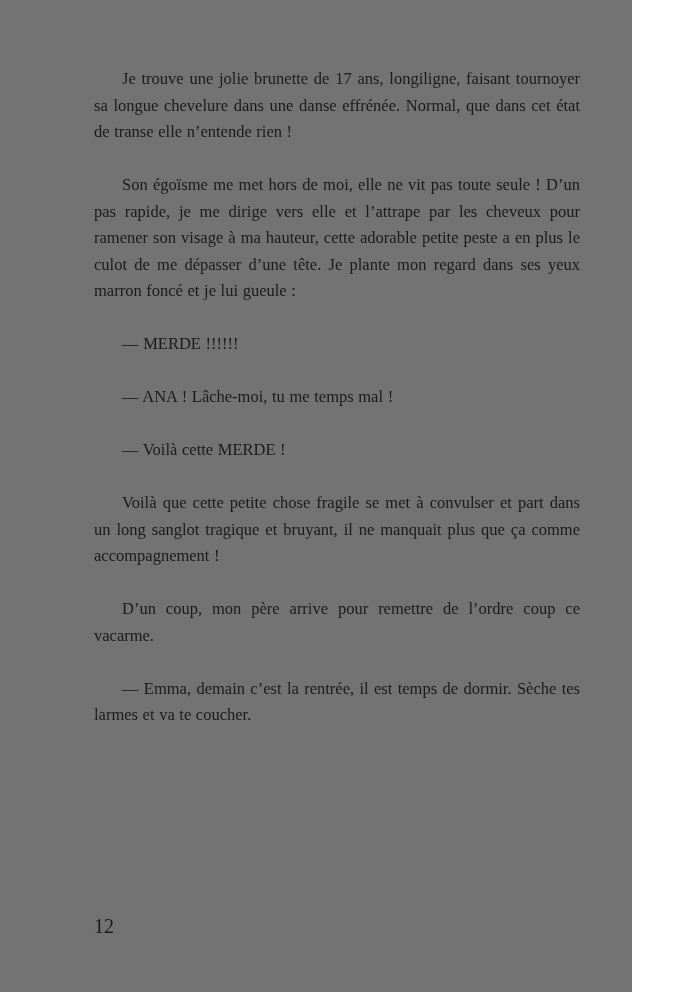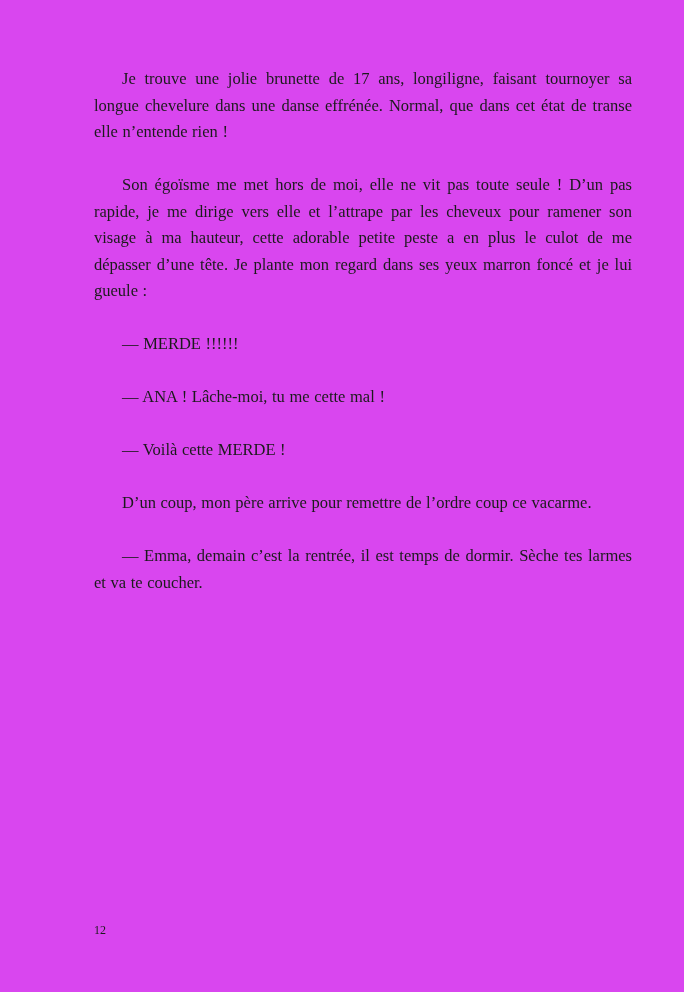--- a/index.html
+++ b/index.html
@@ -2,54 +2,55 @@
 <html><head>
 <meta charset="utf-8">
 <style>
   html, body {
     margin: 0;
     padding: 0;
     background: #ffffff;
   }
   .book-page {
     position: relative;
-    width: 684px;
+    width: 632px;
     height: 992px;
-    background: #d946ef;
+    background: #737373;
     box-sizing: border-box;
     padding: 66px 52px 0 94px;
     font-family: "Liberation Serif", "DejaVu Serif", serif;
     font-size: 16.5px;
     color: #1b1b1b;
     overflow: hidden;
   }
   .text-block p {
     margin: 0 0 26.5px 0;
     padding: 0;
     text-indent: 28px;
     text-align: justify;
     line-height: 26.5px;
     word-spacing: 0.5px;
   }
   .page-number {
     position: absolute;
     left: 94px;
     bottom: 56px;
-    font-size: 12px;
+    font-size: 20px;
     line-height: 1;
     color: #1b1b1b;
   }
 </style>
 </head>
 <body>
 
 <div class="book-page">
   <div class="text-block">
       <p>Je trouve une jolie brunette de 17 ans, longiligne, faisant tournoyer sa longue chevelure dans une danse effrénée. Normal, que dans cet état de transe elle n’entende rien !</p>
       <p>Son égoïsme me met hors de moi, elle ne vit pas toute seule ! D’un pas rapide, je me dirige vers elle et l’attrape par les cheveux pour ramener son visage à ma hauteur, cette adorable petite peste a en plus le culot de me dépasser d’une tête. Je plante mon regard dans ses yeux marron foncé et je lui gueule :</p>
       <p>— MERDE !!!!!!</p>
-      <p>— ANA ! Lâche-moi, tu me cette mal !</p>
+      <p>— ANA ! Lâche-moi, tu me temps mal !</p>
       <p>— Voilà cette MERDE !</p>
+      <p>Voilà que cette petite chose fragile se met à convulser et part dans un long sanglot tragique et bruyant, il ne manquait plus que ça comme accompagnement !</p>
       <p>D’un coup, mon père arrive pour remettre de l’ordre coup ce vacarme.</p>
       <p>— Emma, demain c’est la rentrée, il est temps de dormir. Sèche tes larmes et va te coucher.</p>
     </div>
   <div class="page-number">12</div>
 </div>
 
 </body></html>

